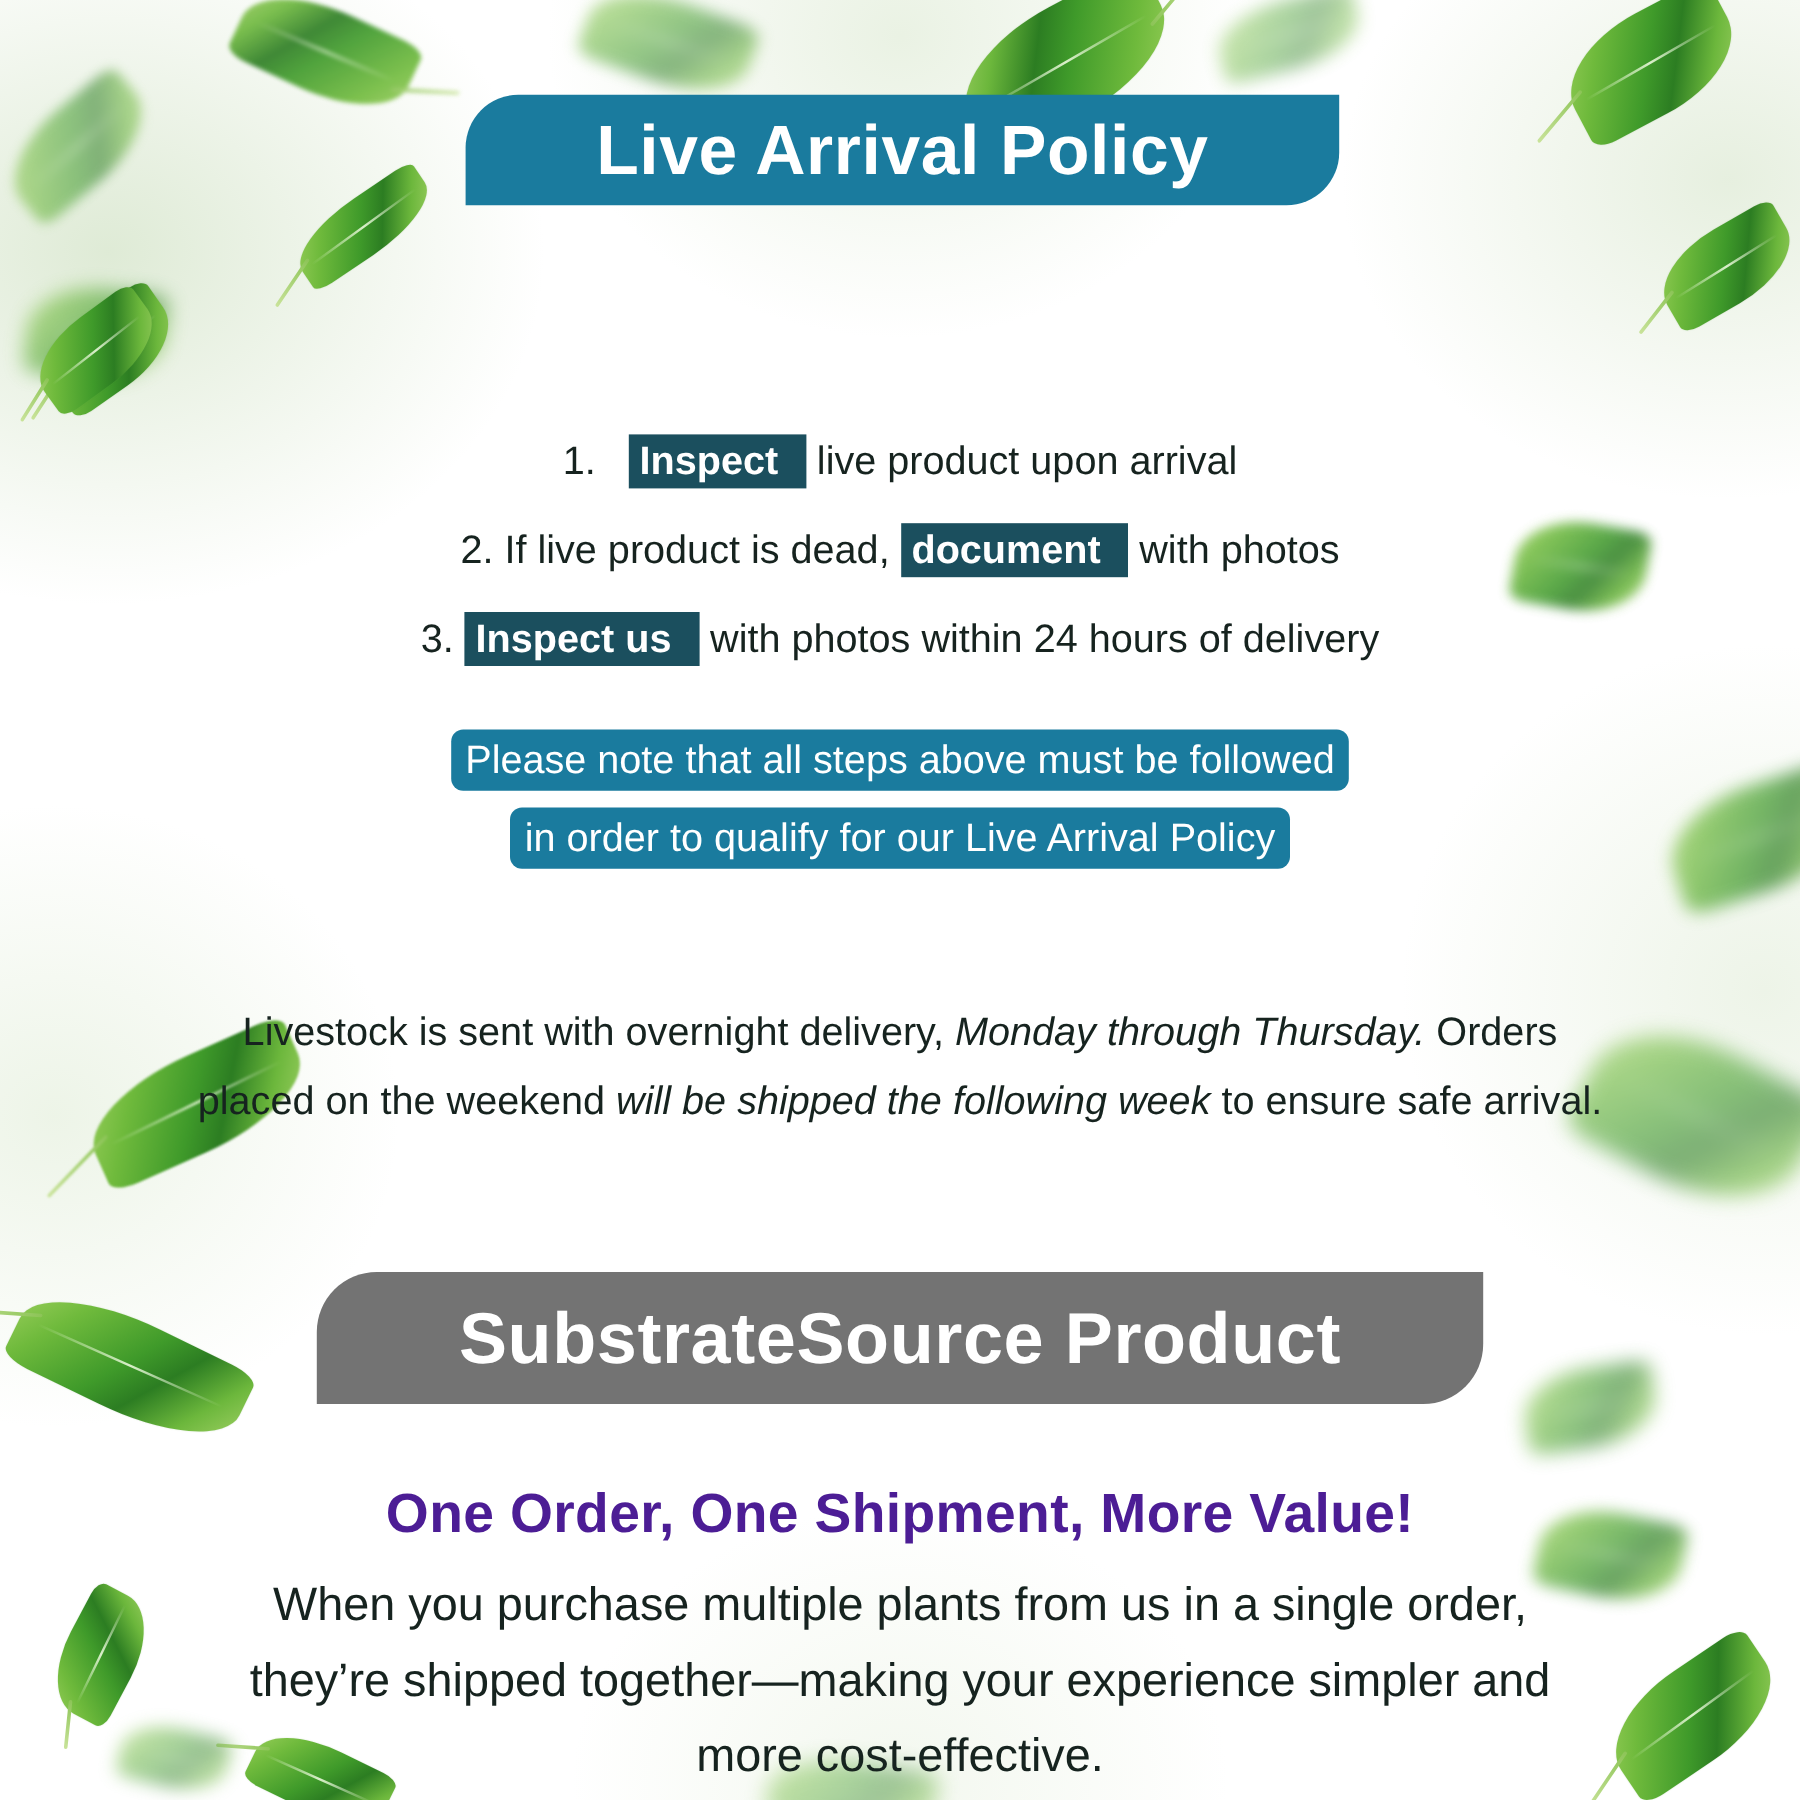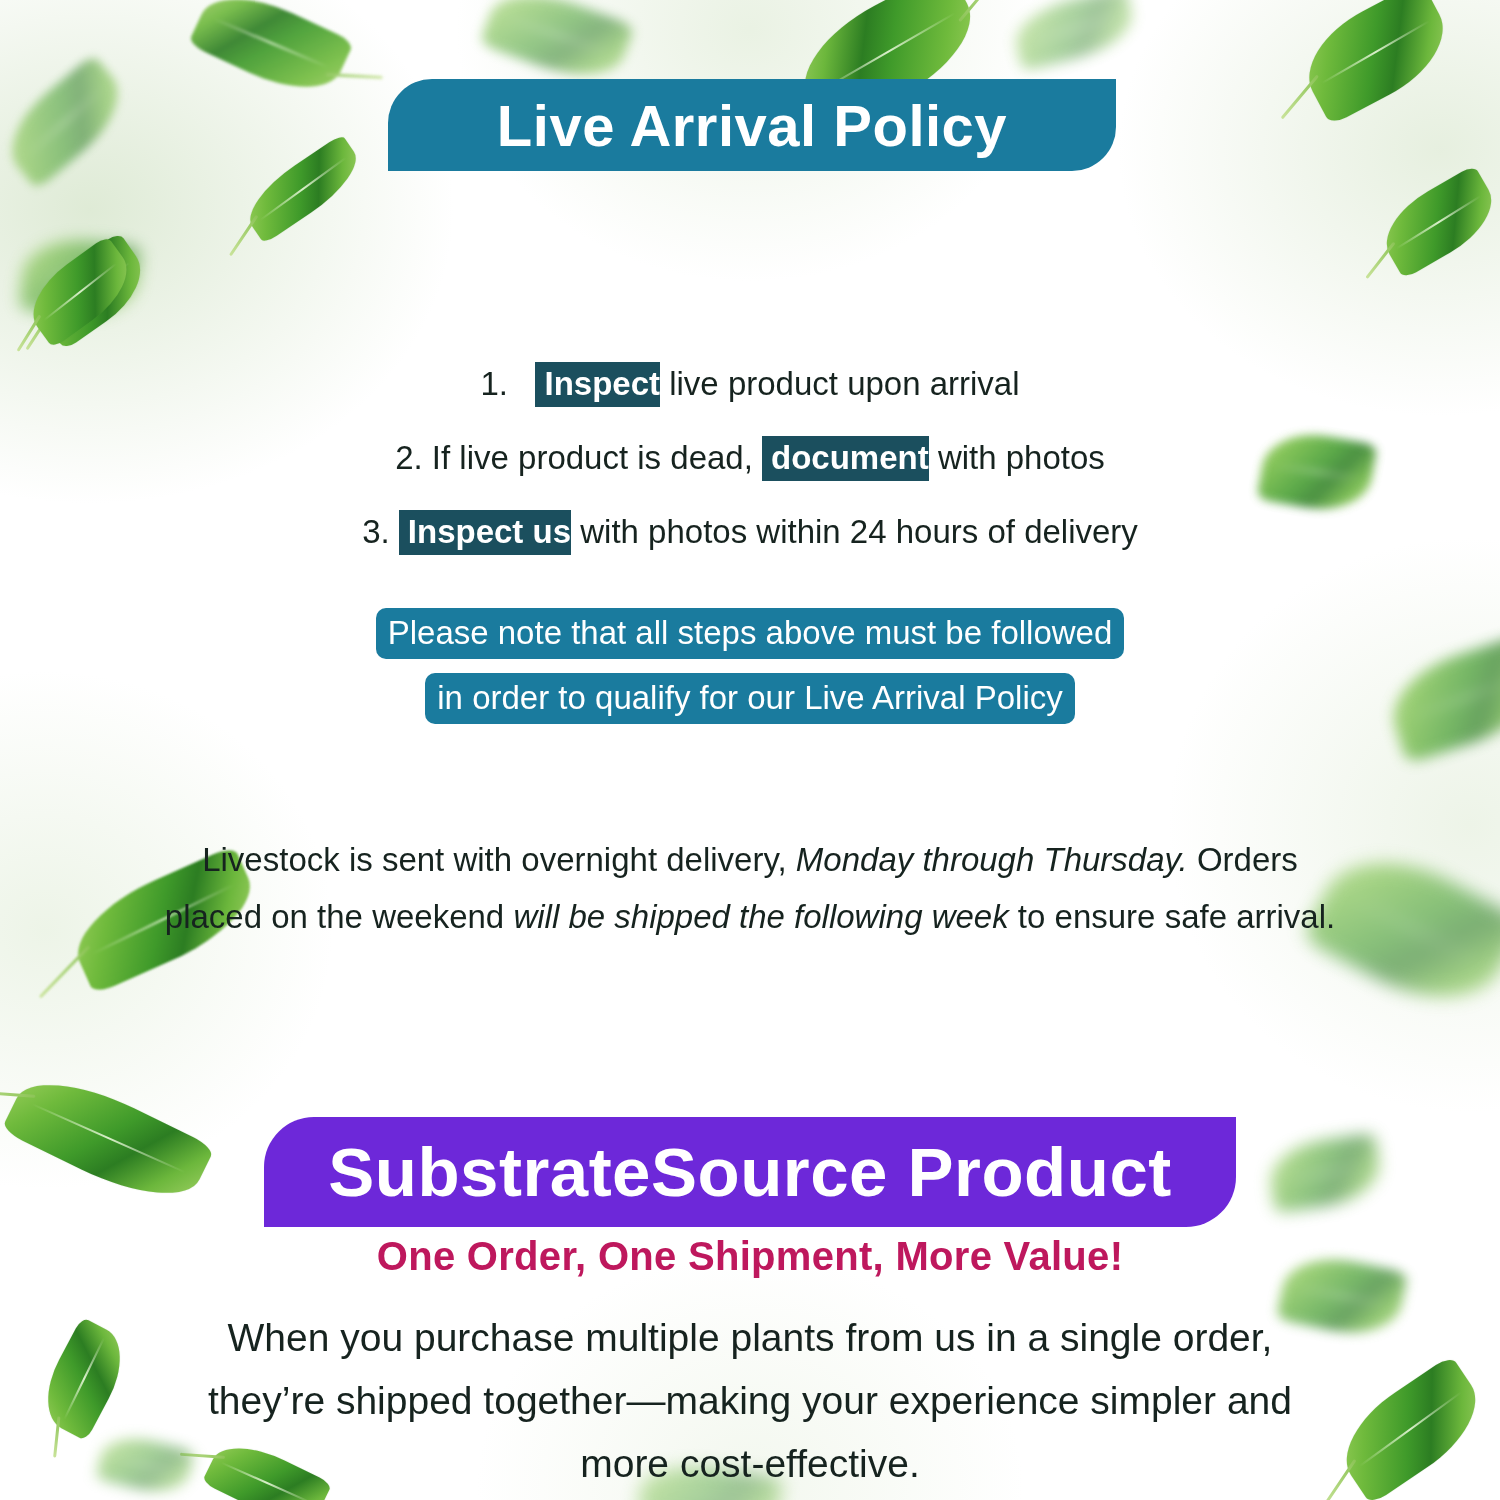--- a/index.html
+++ b/index.html
@@ -72,25 +72,25 @@
 
   #banner-live {
     left:388px; top:79px;
     width:728px; height:92px;
     background:#1a7b9e;
     border-radius:44px 0 44px 0;
     font-size:58px;
   }
 
   #banner-substrate {
-    left:264px; top:1117px;
+    left:264px; top:1060px;
     width:972px; height:110px;
-    background:#6d28d9;
+    background:#737373;
     border-radius:50px 0 50px 0;
-    font-size:69px;
+    font-size:60px;
   }
 
   .para {
     position:absolute;
     width:1500px;
     text-align:center;
     color:#16231f;
     font-size:33px;
     line-height:1.62;
     padding:0 150px;
@@ -111,21 +111,21 @@
   }
   #steps .step {
     display:block;
     margin-bottom:29px;
     white-space:nowrap;
   }
   .hl-dark {
     background:#1b4f5e;
     color:#ffffff;
     font-weight:bold;
-    padding:5px 0 7px 9px;
+    padding:5px 23px 7px 9px;
     display:inline-block;
     line-height:1;
   }
 
   
   #note {
     position:absolute;
     top:608px; left:0; width:1500px;
     text-align:center;
     font-size:33px;
@@ -144,22 +144,22 @@
     font-weight:500;
     border-radius:10px;
   }
 
   #livestock { top:832px; font-size:33px; line-height:1.72; }
 
   #tagline {
     position:absolute;
     top:1234px; left:0; width:1500px;
     text-align:center;
-    color:#be185d;
-    font-size:40px;
+    color:#4c1d95;
+    font-size:46px;
     font-weight:bold;
     letter-spacing:.3px;
   }
 
   #closing { top:1306px; font-size:39px; line-height:1.62; padding:0 180px; }
 </style>
 </head>
 <body>
 
 <div id="bg">

